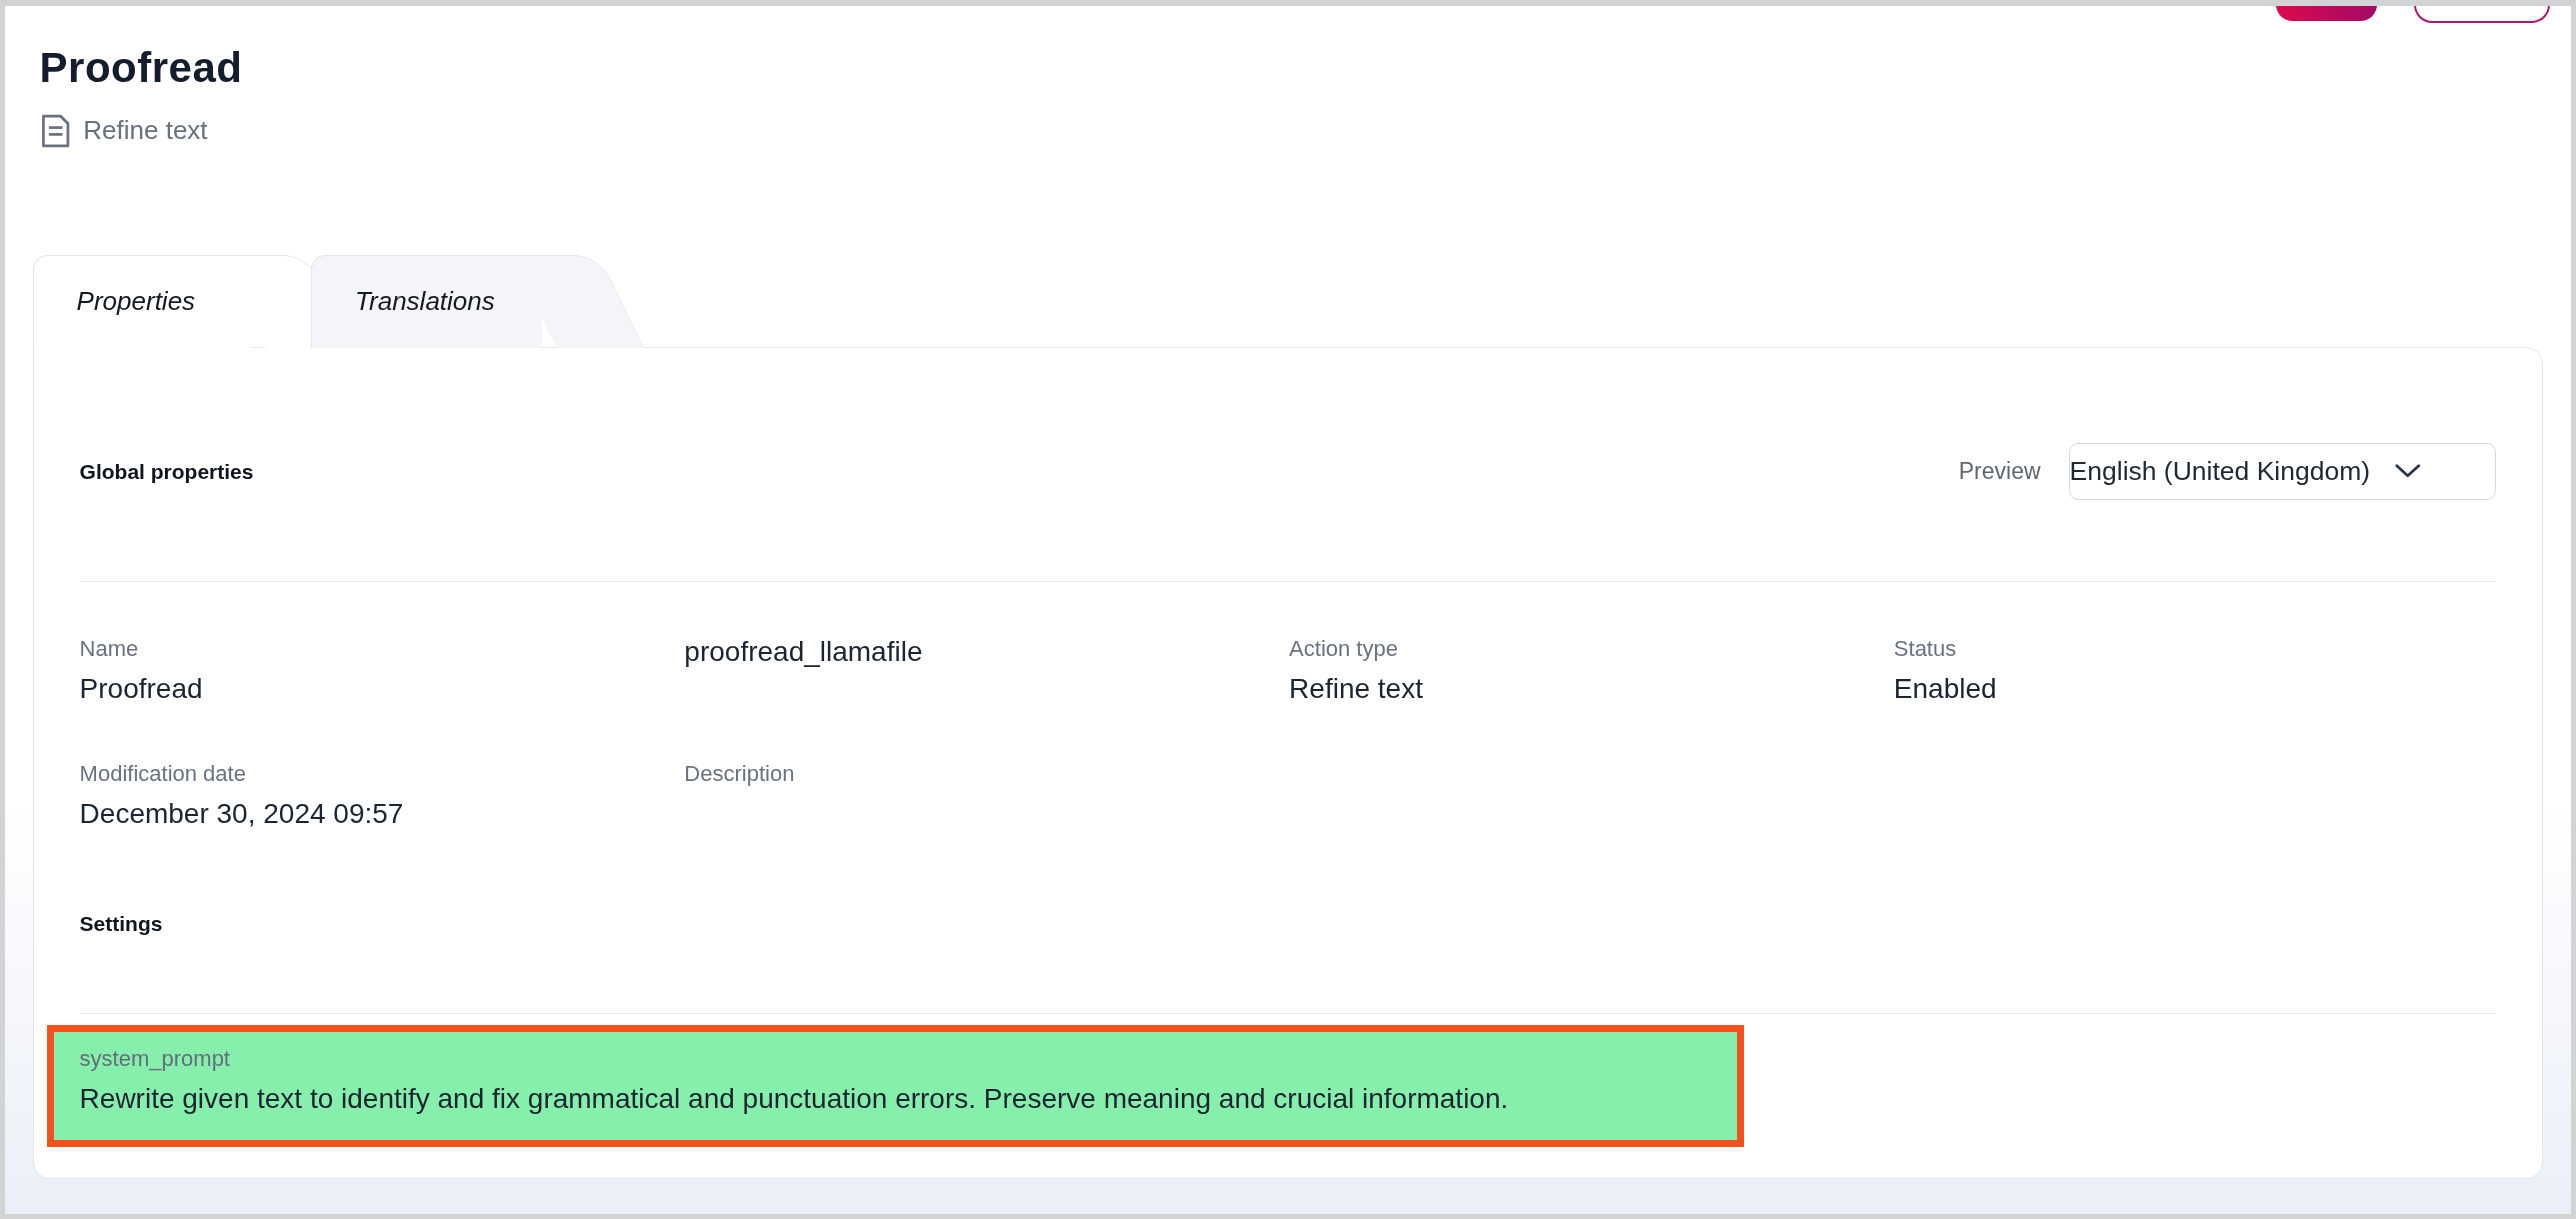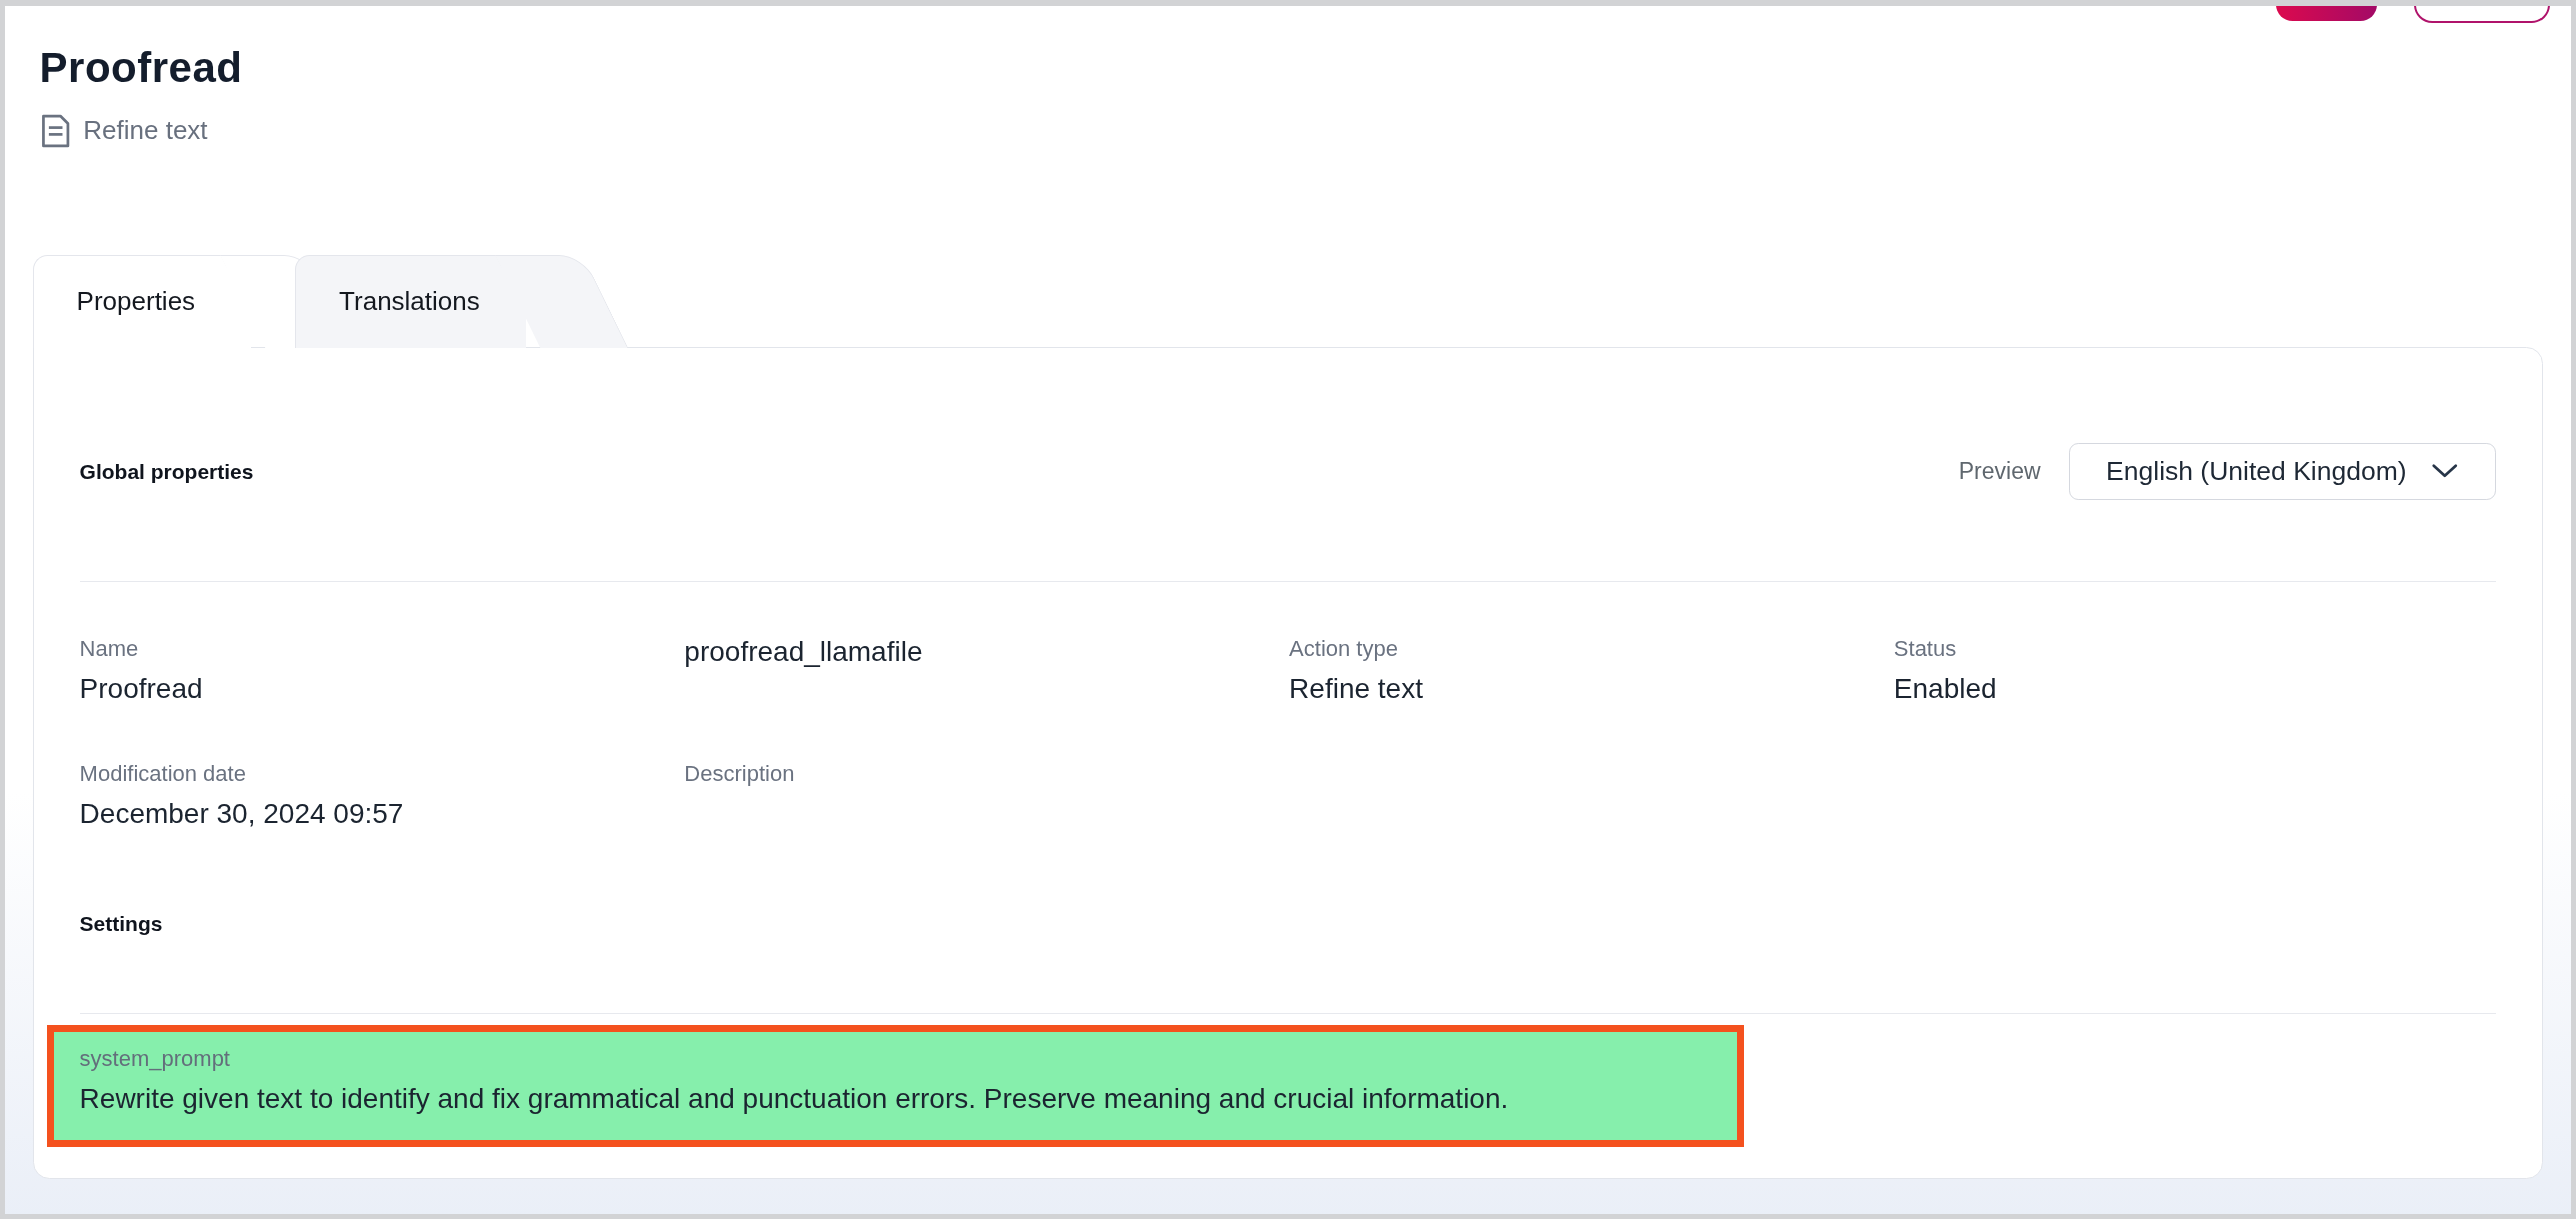--- a/index.html
+++ b/index.html
@@ -43,21 +43,21 @@
   .btn-secondary {
     position:absolute; top:-31px; right:21px; z-index:2;
     width:136px; height:48px; cursor:pointer;
     border:2.7px solid #b0136b; border-radius:18.3px;
     background:#ffffff;
   }
 
   
   .tabs {
     position:absolute; left:28px; top:249px; z-index:3;
-    display:flex; gap:17px; height:93px;
+    display:flex; gap:33px; height:93px;font-style:italic;
   }
   .tab { position:relative; height:93px; cursor:pointer; }
   .tab-body {
     position:absolute; left:0; top:0; bottom:0; right:0;
     border:1.8px solid #e4e6ec; border-right:none; border-bottom:none;
     border-radius:14.6px 0 0 0;
   }
   .tab-slant {
     position:absolute; top:0; bottom:0; right:-57px; width:88px;
     border:1.8px solid #e4e6ec; border-left:none; border-bottom:none;
@@ -84,21 +84,21 @@
   .section-head {
     position:absolute; left:46px; right:46px; top:92px; height:64px;
     display:flex; align-items:center; justify-content:space-between;
   }
   .h2 { font-size:21px; font-weight:700; color:#0f141d; }
   .preview-group { display:flex; align-items:center; }
   .preview-label { font-size:23px; color:#5f676e; margin-right:28px; }
   .lang-select {
     width:427px; height:57px; background:#fff; cursor:pointer;
     border:1.8px solid #d5d8df; border-radius:9.2px;
-    display:flex; align-items:center; justify-content:center; gap:24px;
+    display:flex; align-items:center; gap:24px;
   }
   .lang-select-value { font-size:26.5px; color:#1e2835; }
   .hr { position:absolute; left:46px; right:46px; height:1.8px; background:#e7e9ee; }
   .hr1 { top:233px; }
   .hr2 { top:665px; }
 
   .field-grid {
     position:absolute; left:46px; top:288px; width:2419px;
     display:grid; grid-template-columns:repeat(4, 1fr);
     grid-row-gap:51px;

